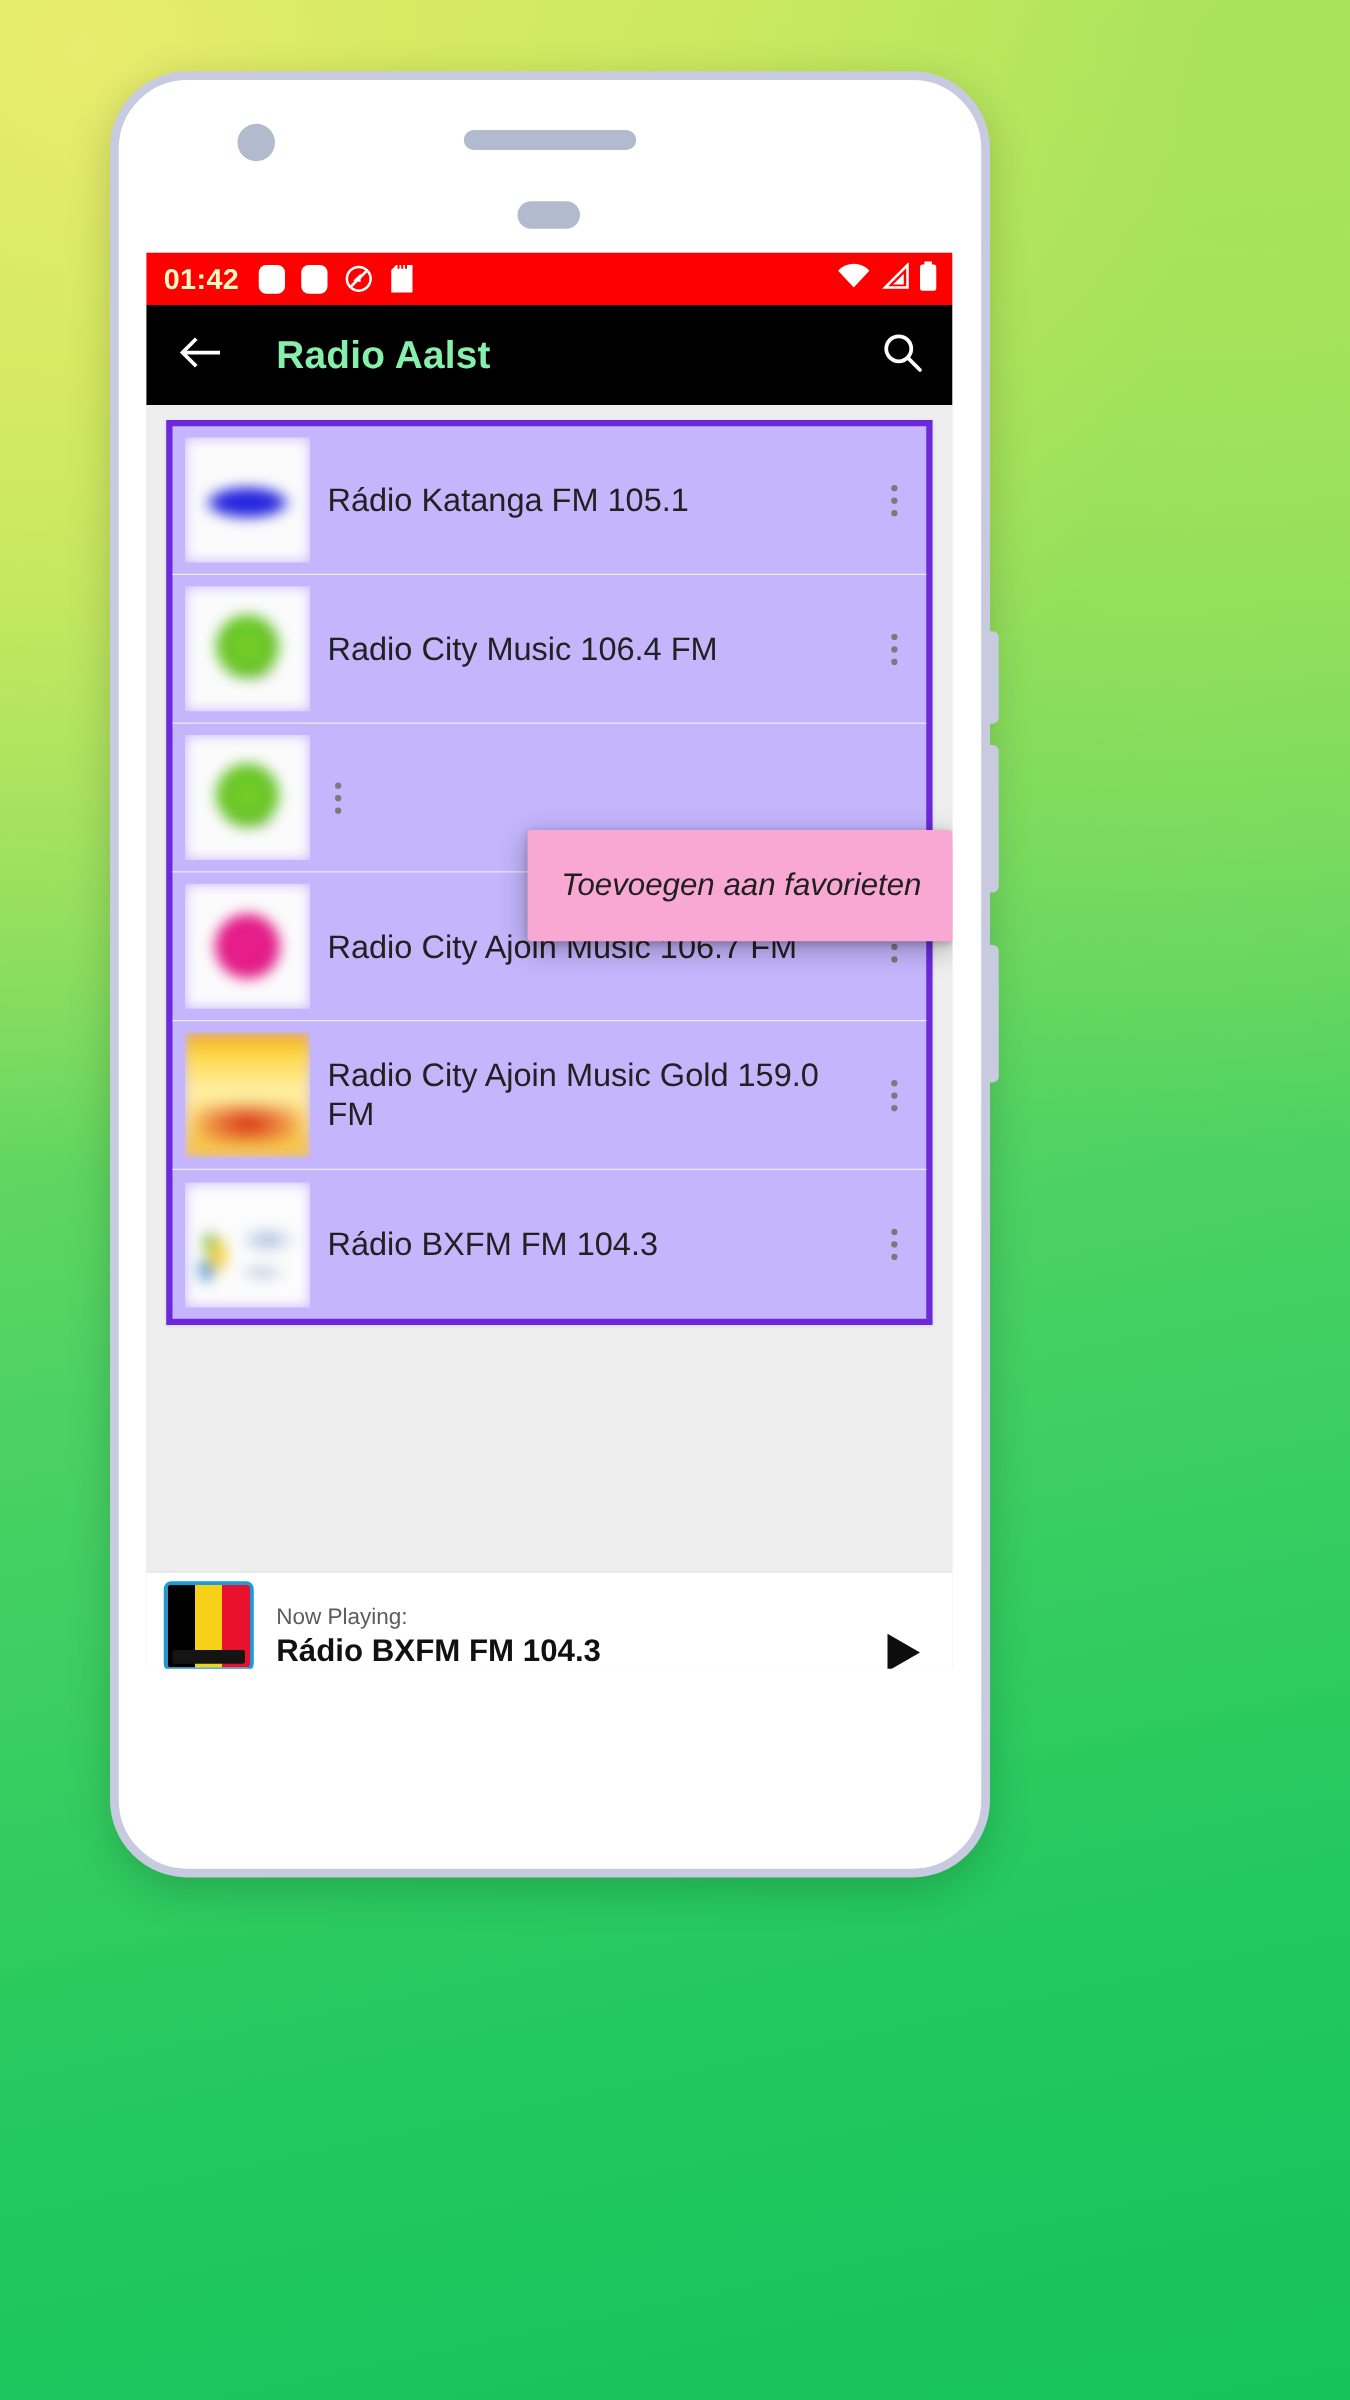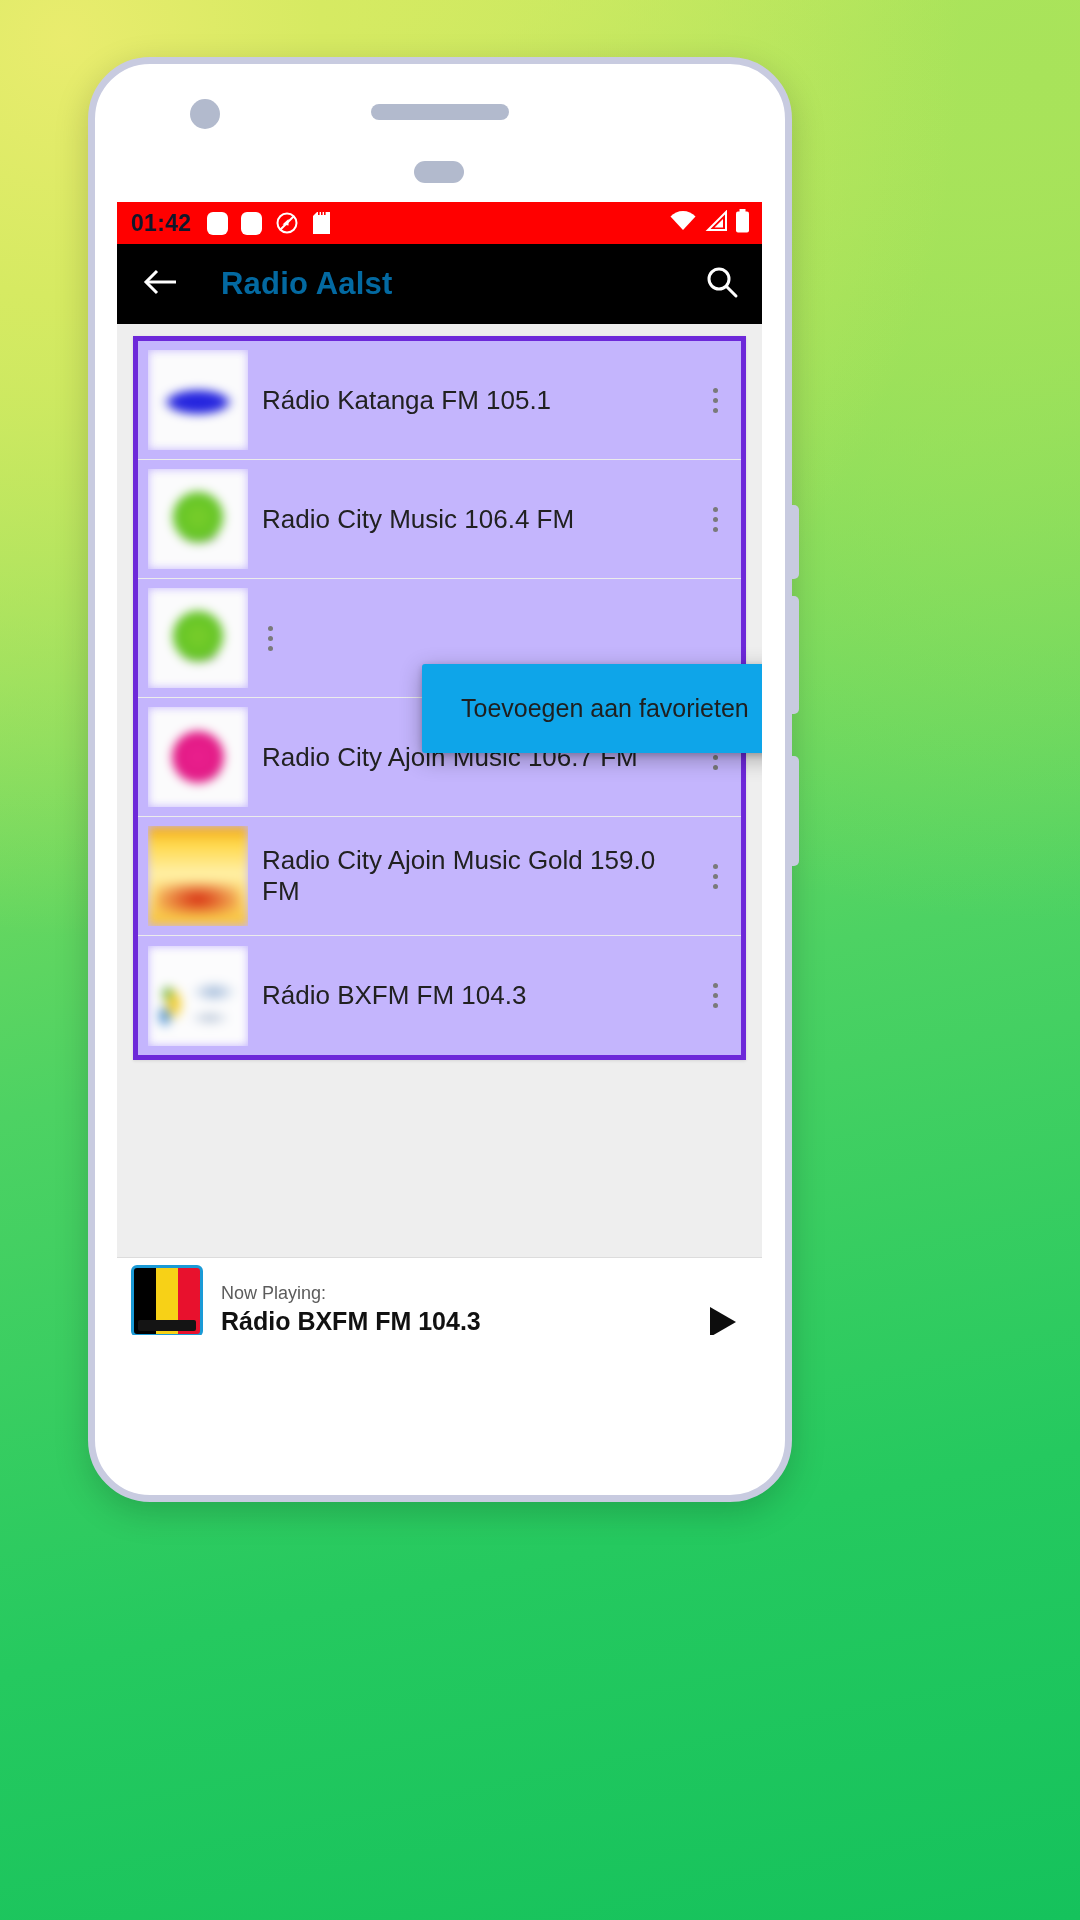--- a/index.html
+++ b/index.html
@@ -104,21 +104,21 @@
 
   
   #status-bar {
     position: relative;
     height: 42px;
     background: #ff0000;
     display: flex;
     align-items: center;
     padding: 0 12px 0 14px;
     box-sizing: border-box;
-    color: #0f172a;
+    color: #fef9c3;
   }
   #status-time {
     font-size: 23px;
     font-weight: 700;
     letter-spacing: 0.3px;
     margin-right: 16px;
   }
   .sb-icon { margin-right: 13px; display: flex; align-items: center; }
   .sq-icon {
     width: 21px; height: 23px;
@@ -135,21 +135,21 @@
   
   #app-bar {
     height: 80px;
     background: #000000;
     display: flex;
     align-items: center;
     padding: 0 22px 0 26px;
     box-sizing: border-box;
   }
   #app-bar-title {
-    color: #0369a1;
+    color: #86efac;
     font-size: 31px;
     font-weight: 700;
     margin-left: 42px;
     letter-spacing: 0.2px;
   }
   #search-button { margin-left: auto; cursor: pointer; }
 
   
   #content {
     position: relative;
@@ -250,25 +250,26 @@
       radial-gradient(ellipse 26px 10px at 62% 72%, #b9c6d8 0%, rgba(185,198,216,0) 80%),
       #fcfcfd;
   }
 
   
   #popup-menu {
     position: absolute;
     left: 305px;
     top: 340px;
     width: 340px;
-    background: #0ea5e9;
+    background: #f9a8d4;
     border-radius: 3px;
     box-shadow: 0 6px 22px rgba(0,0,0,0.30), 0 2px 6px rgba(0,0,0,0.18);
-    padding: 10px 12px;
+    padding: 10px 0;
     z-index: 20;
+    font-style: italic;
   }
   .menu-item {
     padding: 20px 0 20px 27px;
     font-size: 25px;
     color: #1f1f1f;
     cursor: pointer;
     white-space: nowrap;
   }
 
   

